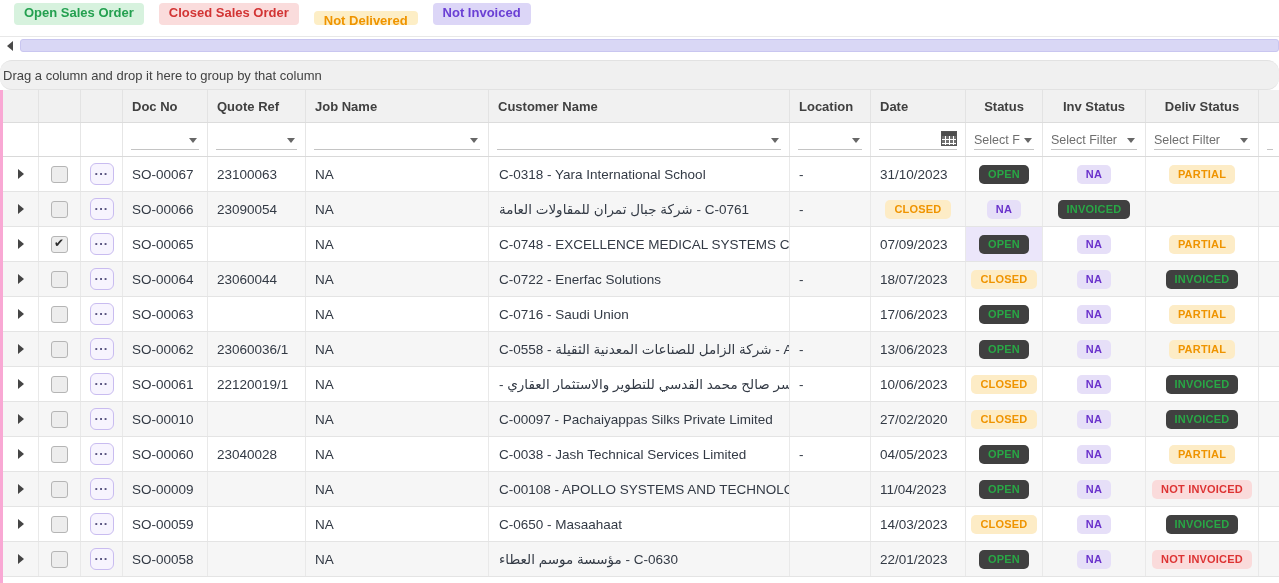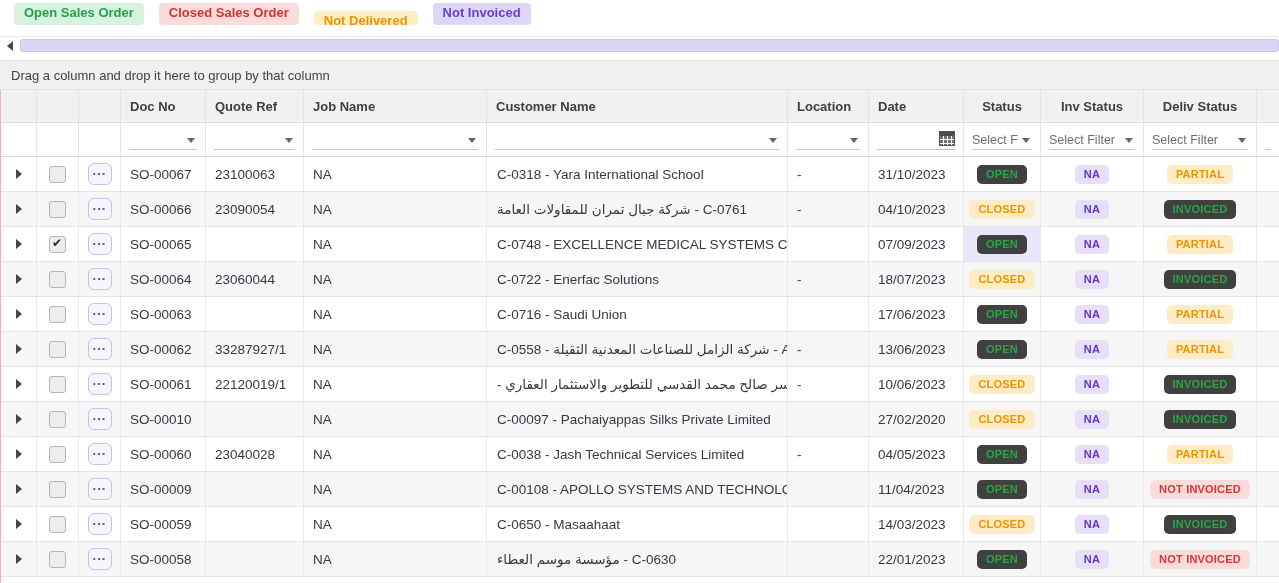--- a/index.html
+++ b/index.html
@@ -20,25 +20,25 @@
   .hscroll { margin-top:11px; height:16px; display:flex; align-items:center;
     border-top:1px solid #e8e8e8; padding-top:2px; }
   .hs-btn { width:20px; height:13px; display:flex; align-items:center; justify-content:center; }
   .arrow-left { width:0; height:0; border-top:5px solid transparent;
     border-bottom:5px solid transparent; border-right:6px solid #4a4a4a; }
   .hs-thumb { flex:1; height:13px; background:#d9d7f5; border:1px solid #c9c6f0; border-radius:3px; }
 
   
   .group-band { margin-top:8px; height:30px; background:#f0f0f0;
     border-top:1px solid #e2e2e2; border-bottom:1px solid #e2e2e2;
-    font-size:13px; color:#424242; display:flex; align-items:center; padding-left:11px; }
+    font-size:13px; color:#424242; display:flex; align-items:center; padding-left:3px;border-radius:12px; }
 
   
   .grid { --cols:36px 42px 42px 85px 98px 183px 301px 81px 95px 77px 103px 113px 23px;
-    border-left:1px solid #f9a8d4; }
+    border-left:3px solid #f9a8d4; }
   .grow { display:grid; grid-template-columns:var(--cols); align-items:center; }
   .grow > div { height:100%; display:flex; align-items:center; overflow:hidden;
     border-right:1px solid #e9e9e9; white-space:nowrap; }
 
   .hdr { height:33px; background:#f1f1f1; border-bottom:1px solid #dcdcdc; }
   .hdr > div { font-size:13px; font-weight:700; color:#404040; padding:0 9px;
     border-right:1px solid #e3e3e3; }
   .hdr .ctr { justify-content:center; padding:0 2px; }
 
   .flt { height:34px; background:#fff; border-bottom:1px solid #d9d9d9; }
@@ -227,21 +227,20 @@
     <div class="icol">
             <span class="more-btn">
               <span>...</span>
             </span>
           </div>
     <div>SO-00066</div>
     <div>23090054</div>
     <div>NA</div>
     <div class="ccol">شركة جبال تمران للمقاولات العامة - C-0761</div>
     <div>-</div>
-    <div>04/10/2023</div>
     <div class="ctr">
             <span class="badge b-amber">CLOSED</span>
           </div>
     <div class="ctr">
             <span class="badge b-purple">NA</span>
           </div>
     <div class="ctr">
             <span class="badge b-green">INVOICED</span>
           </div>
     <div></div>
@@ -343,21 +342,21 @@
           </div>
     <div class="icol">
             <span class="cb"></span>
           </div>
     <div class="icol">
             <span class="more-btn">
               <span>...</span>
             </span>
           </div>
     <div>SO-00062</div>
-    <div>33287927/1</div>
+    <div>23060036/1</div>
     <div>NA</div>
     <div class="ccol">C-0558 - شركة الزامل للصناعات المعدنية الثقيلة - Al Zamil H</div>
     <div>-</div>
     <div>13/06/2023</div>
     <div class="ctr">
             <span class="badge b-green">OPEN</span>
           </div>
     <div class="ctr">
             <span class="badge b-purple">NA</span>
           </div>

